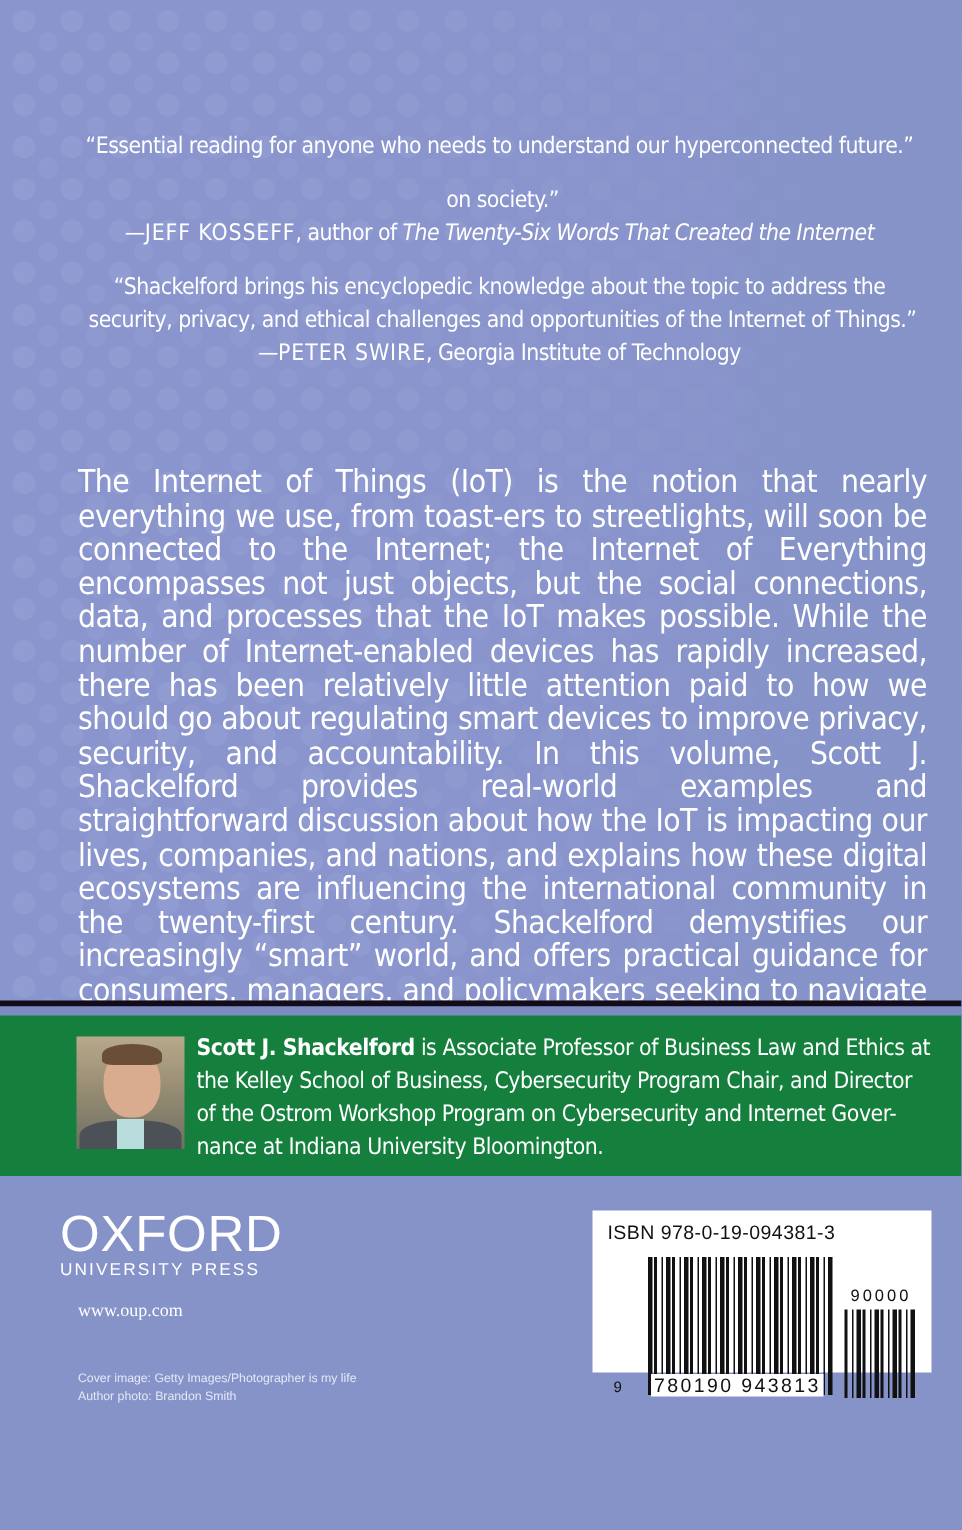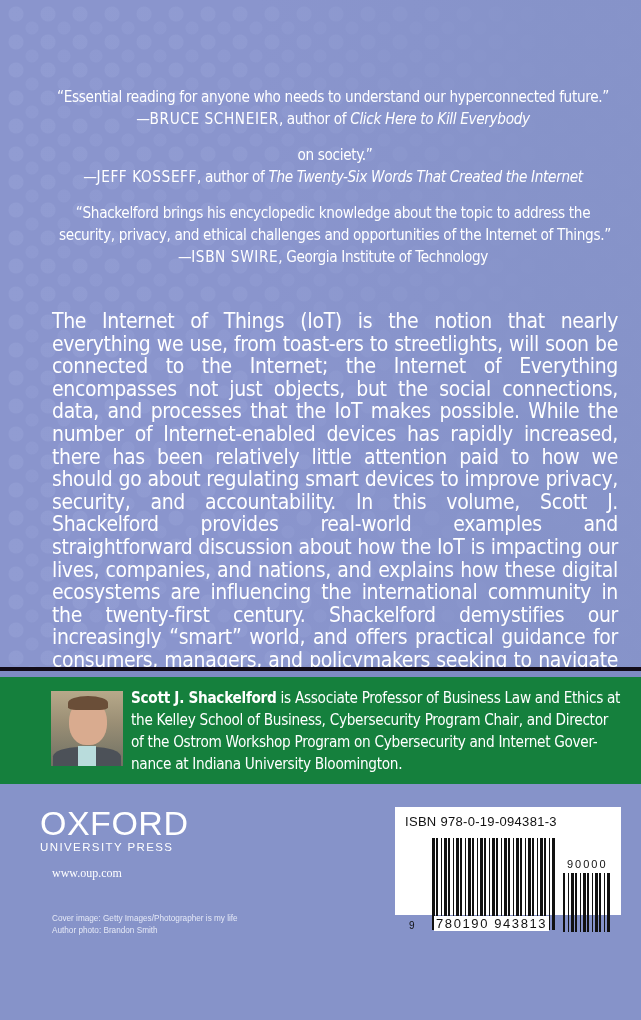--- a/index.html
+++ b/index.html
@@ -134,30 +134,29 @@
 <body>
 
 <div class="top-area">
   <div class="dots"></div>
   <div class="dots2"></div>
   <div class="fade"></div>
 
   <div class="text-block" style="top:86px;text-align:center;">
     <div class="quote">
       <div>“Essential reading for anyone who needs to understand our hyperconnected future.”</div>
-      <div><span>—</span><span class="caps">BRUCE SCHNEIER</span><span>, author of </span><span class="ital">Click Here to Kill Everybody</span></div>
     </div>
     <div class="quote">
       <div class="line-indent">on society.”</div>
       <div><span>—</span><span class="caps">JEFF KOSSEFF</span><span>, author of </span><span class="ital">The Twenty-Six Words That Created the Internet</span></div>
     </div>
     <div class="quote">
       <div>“Shackelford brings his encyclopedic knowledge about the topic to address the</div>
       <div class="line-indent">security, privacy, and ethical challenges and opportunities of the Internet of Things.”</div>
-      <div><span>—</span><span class="caps">ISBN SWIRE</span><span>, Georgia Institute of Technology</span></div>
+      <div><span>—</span><span class="caps">PETER SWIRE</span><span>, Georgia Institute of Technology</span></div>
     </div>
   </div>
 
   <div class="body-para">The Internet of Things (IoT) is the notion that nearly everything we use, from toast-ers to streetlights, will soon be connected to the Internet; the Internet of Everything encompasses not just objects, but the social connections, data, and processes that the IoT makes possible. While the number of Internet-enabled devices has rapidly increased, there has been relatively little attention paid to how we should go about regulating smart devices to improve privacy, security, and accountability. In this volume, Scott J. Shackelford provides real-world examples and straightforward discussion about how the IoT is impacting our lives, companies, and nations, and explains how these digital ecosystems are influencing the international community in the twenty-first century. Shackelford demystifies our increasingly “smart” world, and offers practical guidance for consumers, managers, and policymakers seeking to navigate this new frontier.</div>
 </div>
 
 <div class="rule-dark"></div>
 <div class="rule-light"></div>
 
 <div class="author-band">

